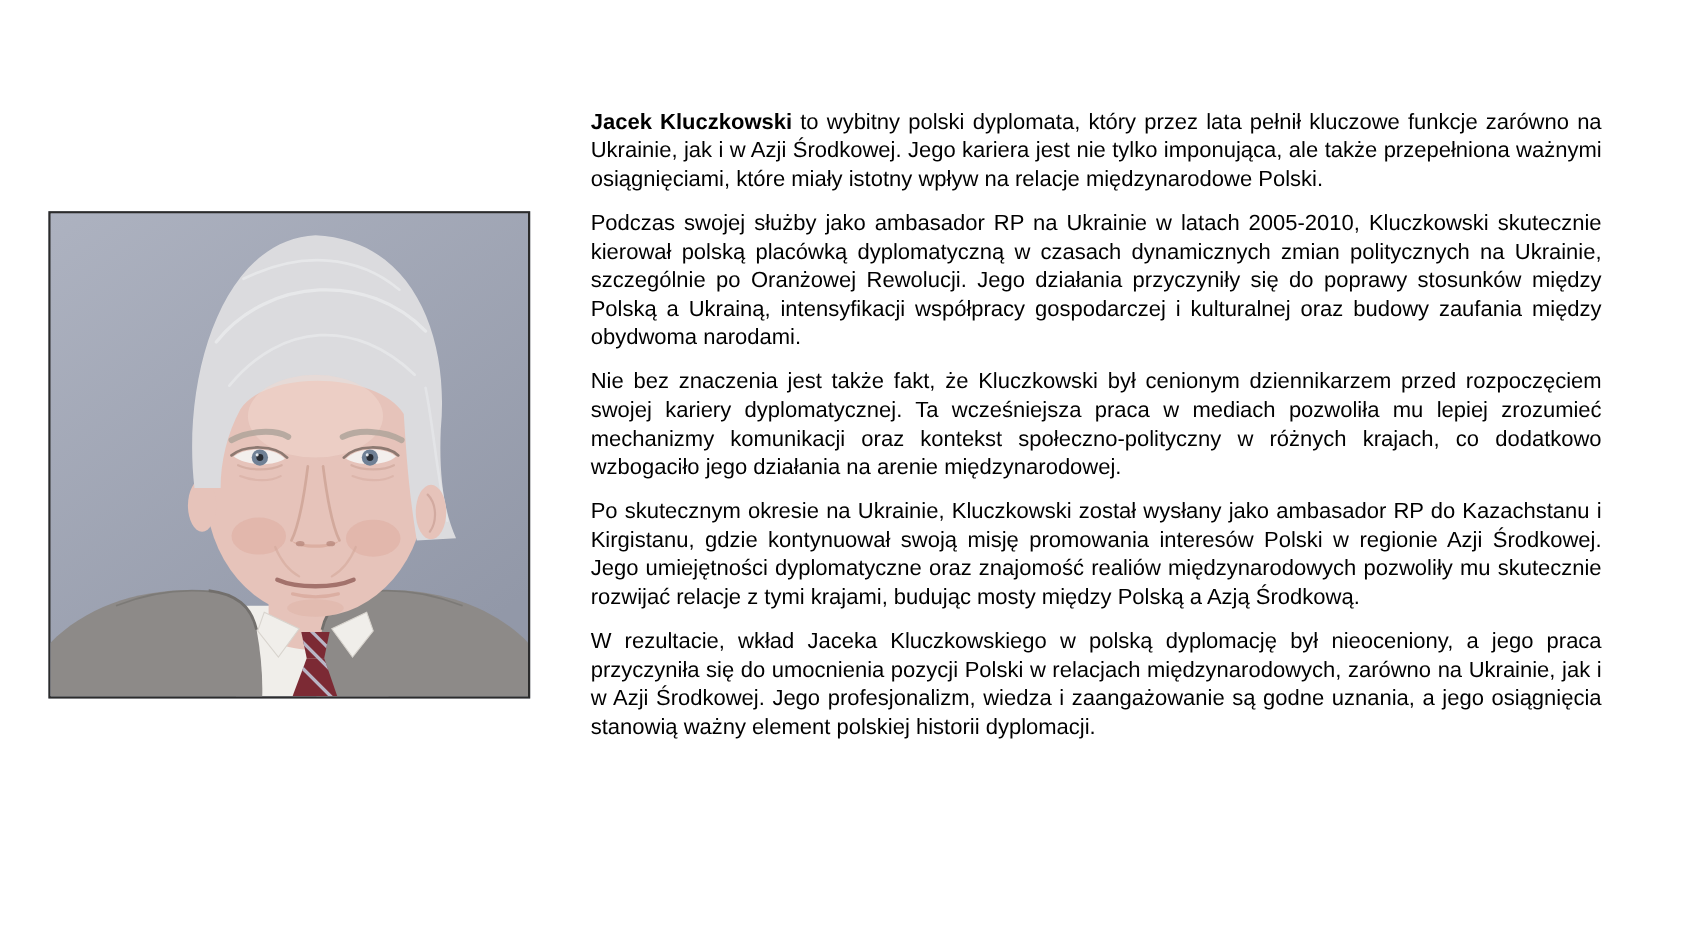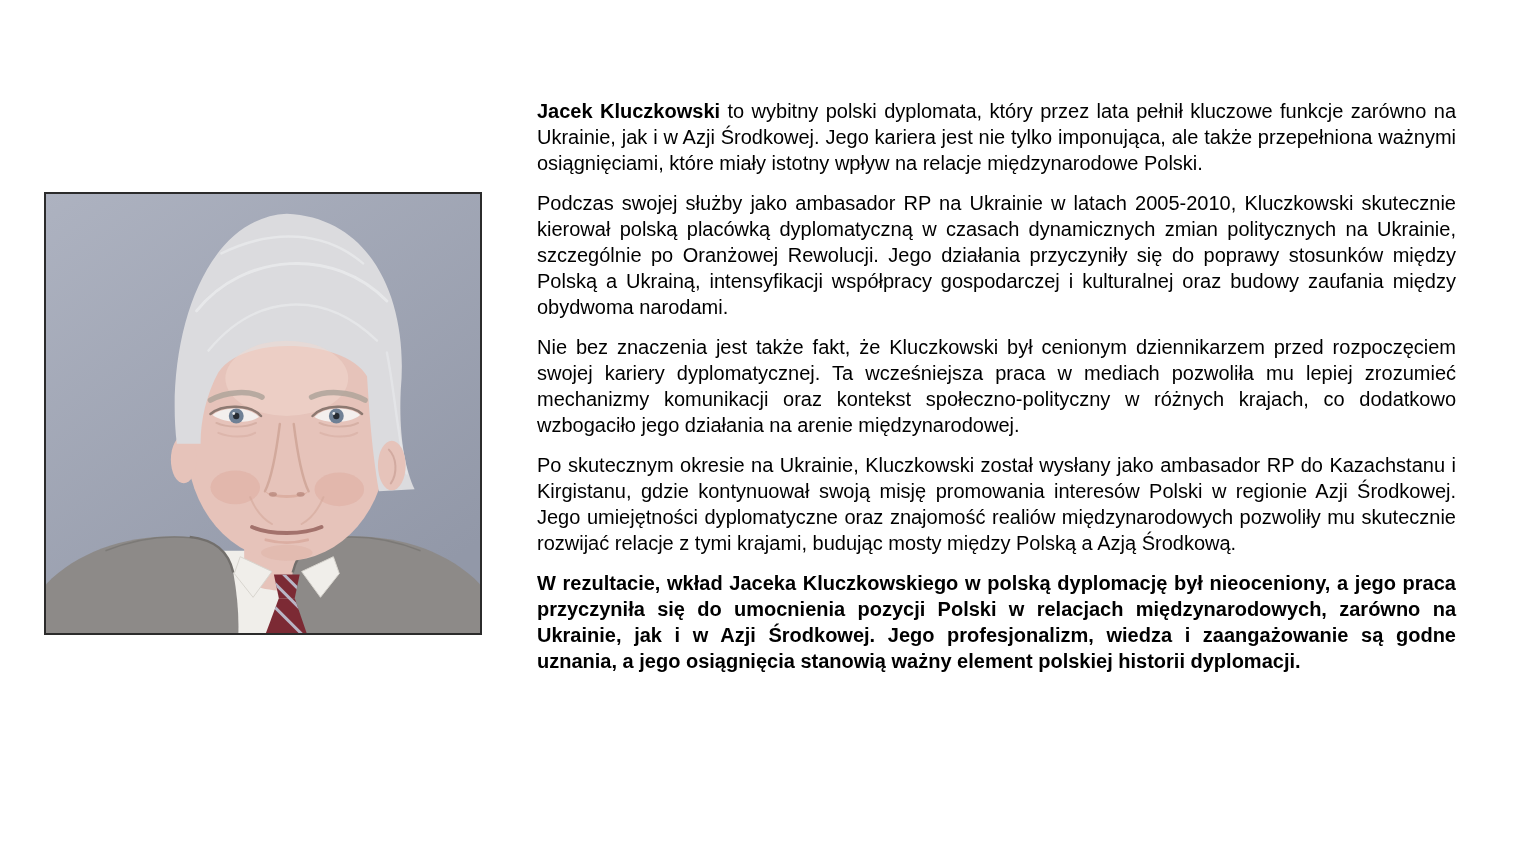--- a/index.html
+++ b/index.html
@@ -26,21 +26,21 @@
     border:2px solid var(--photo-border);
     background:var(--photo-bg-top);
   }
   .portrait-frame svg{display:block;width:100%;height:100%;}
   .article{
     position:absolute;left:537px;top:98px;width:919px;
     font-size:20px;line-height:26px;text-align:justify;
     color:var(--text);
   }
   .article p{margin:0 0 14px 0;}
-  .article p:last-child{margin-bottom:0;font-weight:bold;}
+  .article p:last-child{margin-bottom:0;}
   .article strong{font-weight:bold;}
   
   .g1{stop-color:var(--photo-bg-top);} .g2{stop-color:var(--photo-bg-bottom);}
   .p-suit{fill:var(--suit);} .p-lapel{stroke:var(--suit-shadow);fill:none;}
   .p-shirt{fill:var(--shirt);} .p-collar{fill:var(--shirt);stroke:var(--collar-edge);stroke-width:1;}
   .p-tie{fill:var(--tie);} .p-tiestripe{stroke:var(--tie-stripe);stroke-width:3;fill:none;}
   .p-skin{fill:var(--skin);} .p-hair{fill:var(--hair);}
   .p-strand{stroke:var(--hair-light);fill:none;stroke-linecap:round;}
   .p-line{fill:none;stroke-linecap:round;}
 </style>

